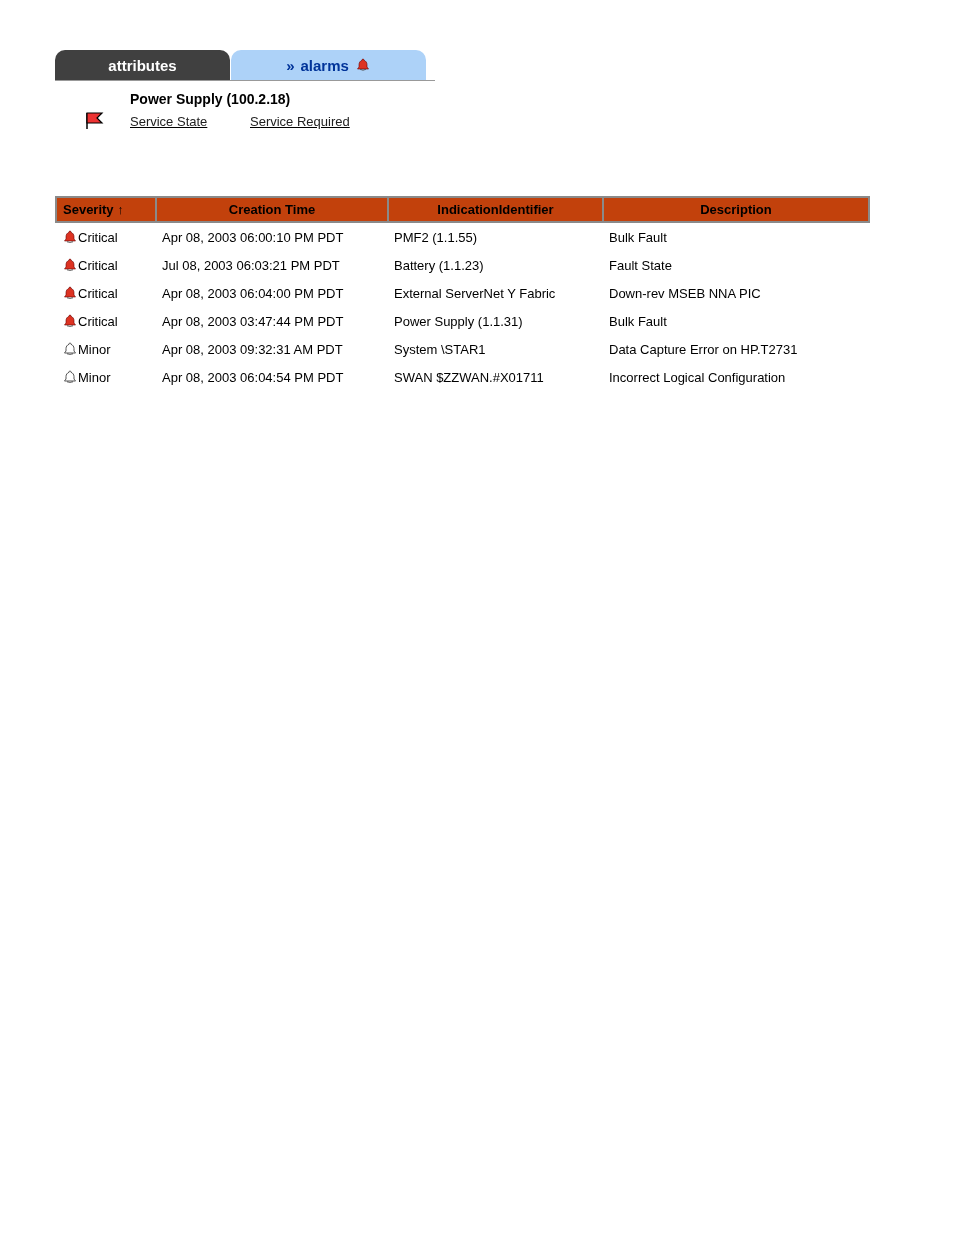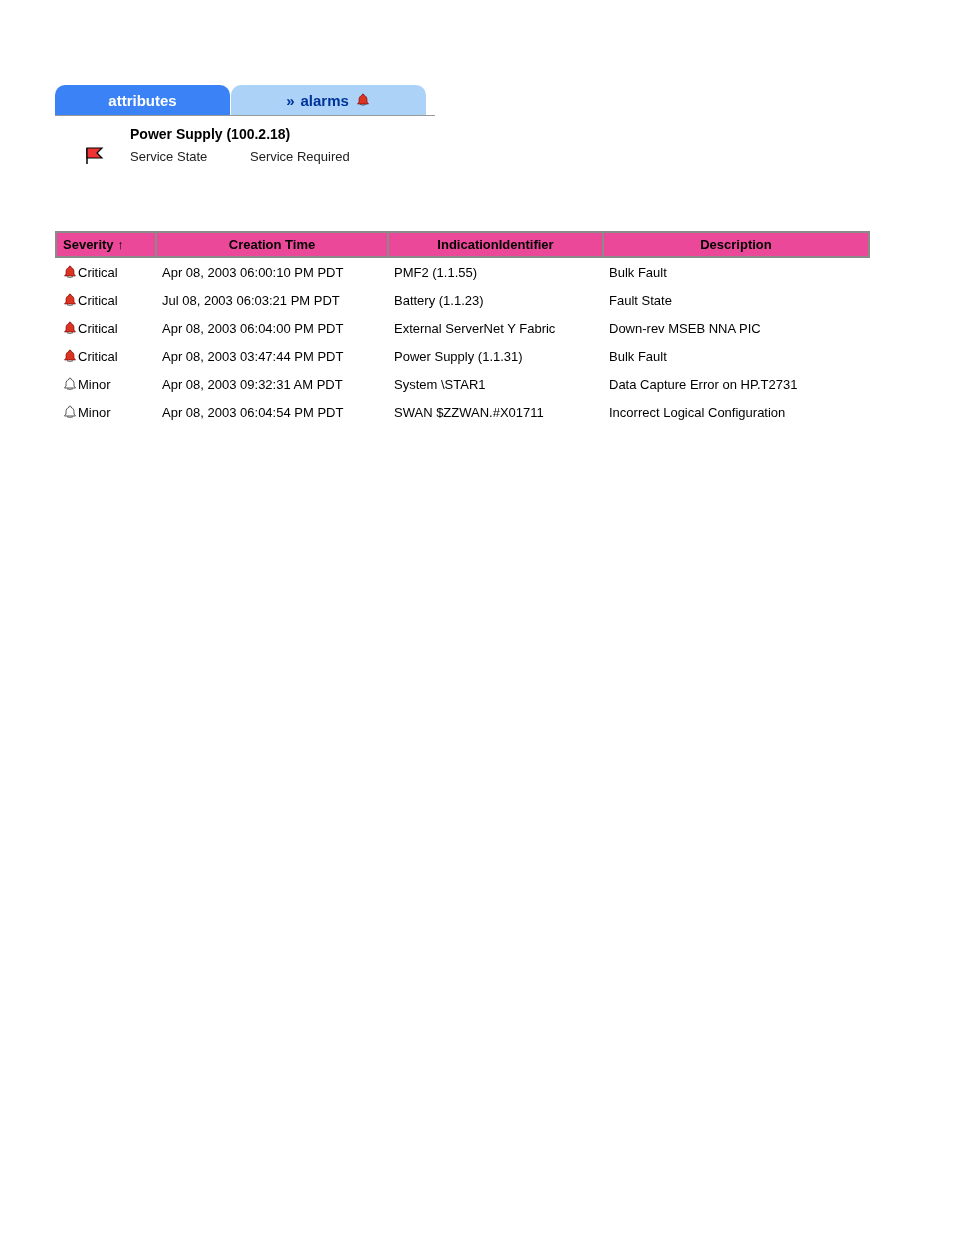--- a/index.html
+++ b/index.html
@@ -26,24 +26,23 @@
     align-items: center;
     justify-content: center;
     height: 30px;
     padding: 0 10px;
     border-radius: 10px 10px 0 0;
     font-weight: bold;
     font-size: 15px;
     cursor: pointer;
   }
   .tab-inactive {
-    background: #3b82f6;
+    background: #404040;
     color: #fff;
     width: 155px;
-    margin-top: 35px;
   }
   .tab-active {
     background: #add2f8;
     color: #003399;
     width: 175px;
     margin-left: 1px;
     gap: 6px;
   }
   .tab-active .arrow {
     color: #003399;
@@ -56,20 +55,21 @@
   }
   .detail-heading {
     font-weight: bold;
     font-size: 14px;
     margin: 10px 0 4px 50px;
   }
   .detail-row {
     display: flex;
     align-items: center;
     margin: 2px 0;
+    text-decoration: underline;
   }
   .detail-icon {
     width: 30px;
     display: flex;
     justify-content: center;
   }
   .detail-label {
     margin-left: 20px;
     width: 120px;
     color: #222;
@@ -81,21 +81,21 @@
   .table-wrap {
     margin: 65px 0 0 55px;
     width: 815px;
   }
   table {
     border-collapse: collapse;
     width: 100%;
     table-layout: fixed;
   }
   thead th {
-    background: #ec4899;
+    background: #c2410c;
     border: 2px solid #8a8a8a;
     padding: 4px 6px;
     font-weight: bold;
     font-size: 13px;
     text-align: center;
   }
   thead th.sev-col {
     text-align: left;
     width: 100px;
   }

